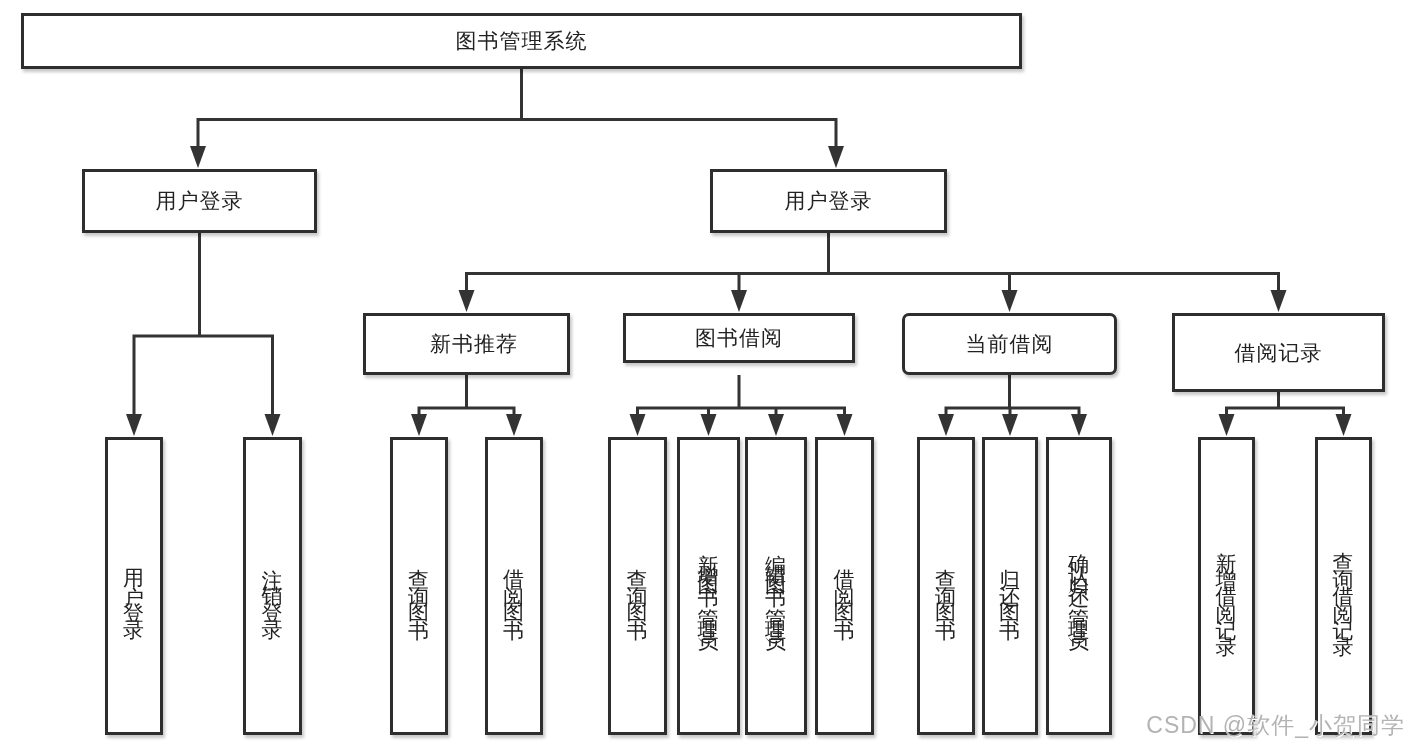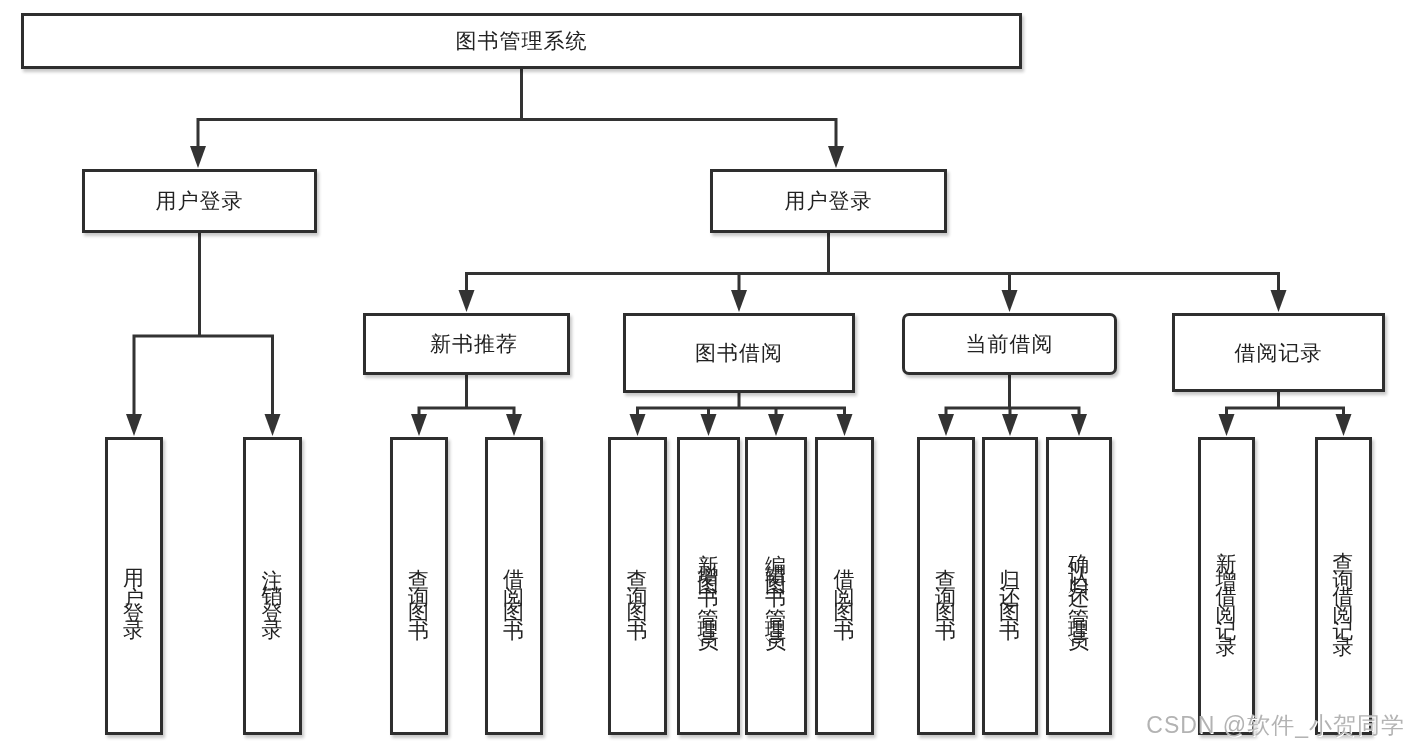--- a/index.html
+++ b/index.html
@@ -88,21 +88,21 @@
   <div class="node h-node" style="left:82px;top:169px;width:235px;height:64px;">
     <span>用户登录</span>
   </div>
   <div class="node h-node" style="left:710px;top:169px;width:237px;height:64px;">
     <span>用户登录</span>
   </div>
 
   <div class="node h-node" style="left:363px;top:313px;width:207px;height:62px;padding-left:15px;">
     <span>新书推荐</span>
   </div>
-  <div class="node h-node" style="left:623px;top:313px;width:232px;height:80px;">
+  <div class="node h-node" style="left:623px;top:313px;width:232px;height:50px;">
     <span>图书借阅</span>
   </div>
   <div class="node h-node" style="left:902px;top:313px;width:215px;height:62px;border-radius:7px;">
     <span>当前借阅</span>
   </div>
   <div class="node h-node" style="left:1172px;top:313px;width:213px;height:79px;">
     <span>借阅记录</span>
   </div>
 
   <div class="node v-node" style="left:105px;top:437px;width:58px;height:298px;">

